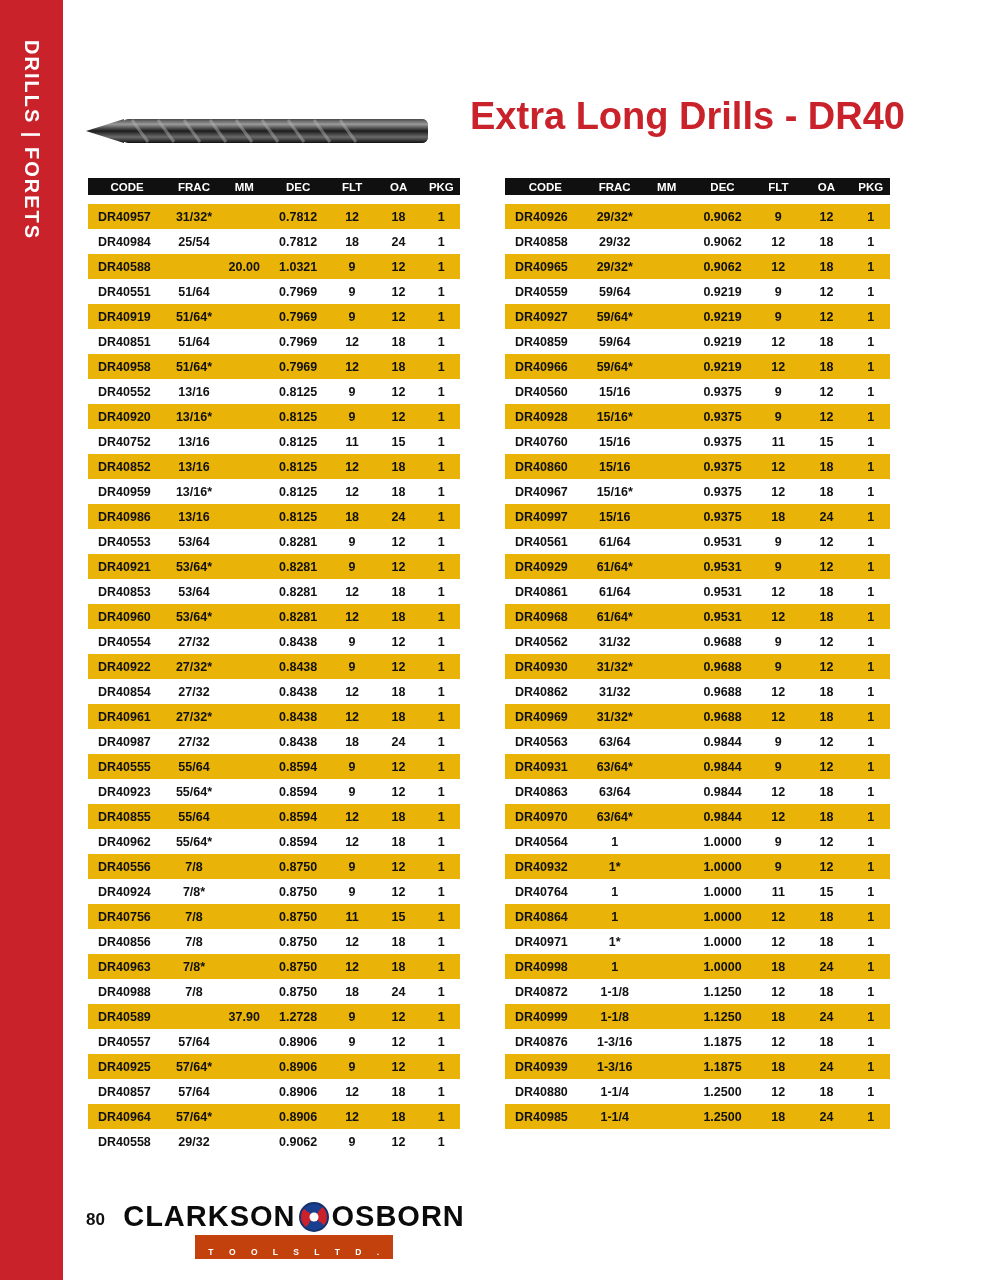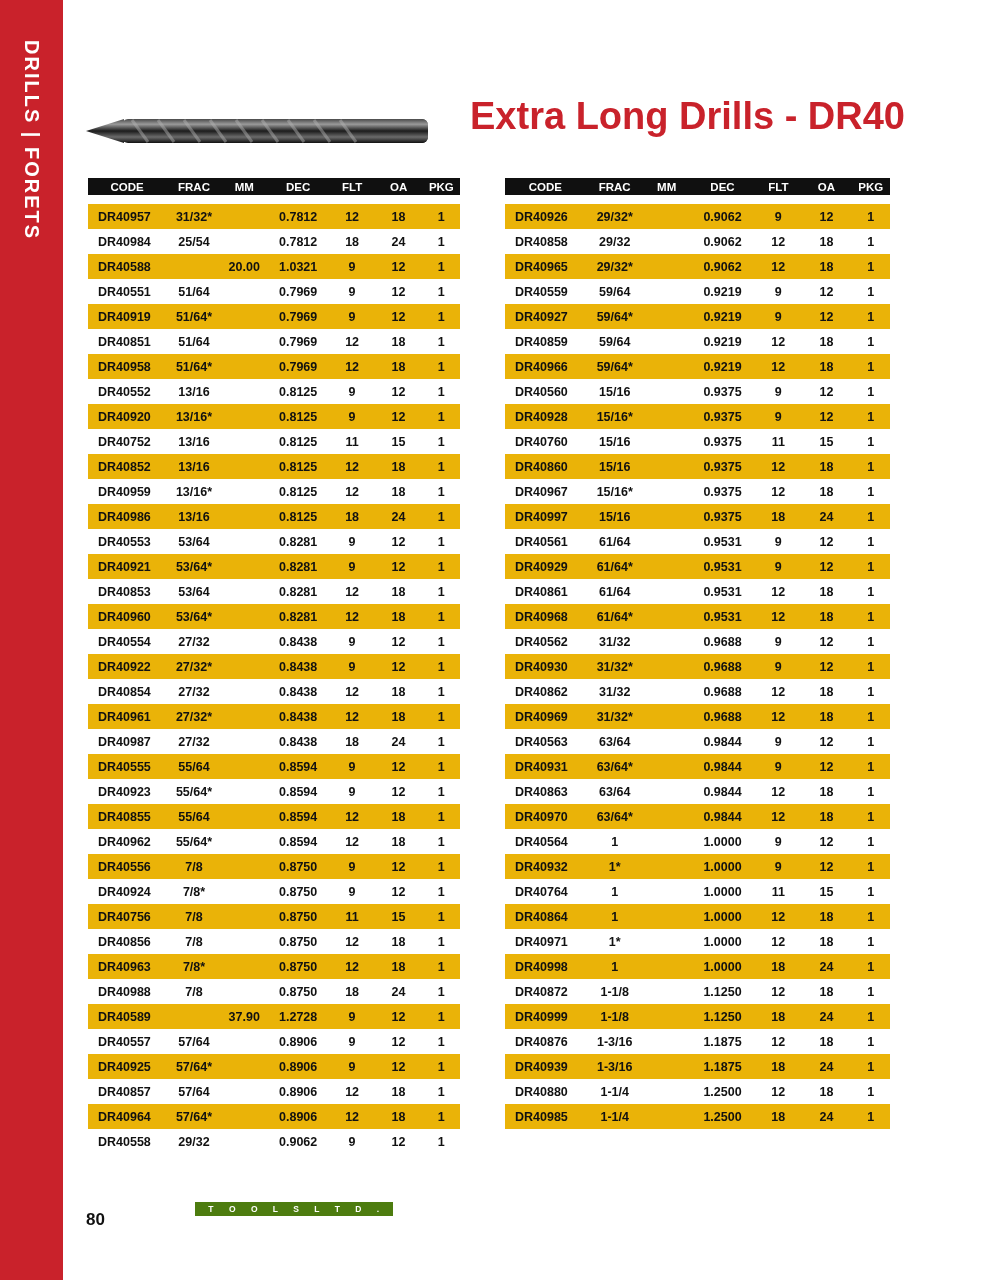--- a/index.html
+++ b/index.html
@@ -48,22 +48,22 @@
   .logo-mark{
     width:30px;height:30px;border-radius:50%;flex:0 0 auto;position:relative;
     background:conic-gradient(#1b3f8f 0 40deg,#c9222b 40deg 130deg,#1b3f8f 130deg 220deg,#c9222b 220deg 310deg,#1b3f8f 310deg 360deg);
     border:2px solid #14326e;box-sizing:border-box;
   }
   .logo-mark::after{
     content:"";position:absolute;left:50%;top:50%;width:9px;height:9px;
     transform:translate(-50%,-50%);background:#fff;border-radius:50%;
   }
   .brand-bar{
-    margin:2px auto 0 auto;width:58%;background:#4d7c0f;color:#fff;
-    font-size:8.5px;font-weight:bold;letter-spacing:6.5px;padding:2px 0 2px 6px;
+    margin:2px auto 0 auto;width:58%;background:#c2410c;color:#fff;
+    font-size:8.5px;font-weight:bold;letter-spacing:6.5px;padding:12px 0 2px 6px;
   }
 </style>
 </head>
 <body>
 
 <aside class="sidebar">
   <div class="sidebar-label">DRILLS | FORETS</div>
 </aside>
 
 <div class="drill-img">
@@ -793,14 +793,19 @@
         <div class="cell c3">1.2500</div>
         <div class="cell c4">18</div>
         <div class="cell c5">24</div>
         <div class="cell c6">1</div>
       </div>
     </div>
 </section>
 
 <div class="page-num">80</div>
 <div class="brand">
+  <div class="brand-line">
+    <span class="brand-word">CLARKSON</span>
+    <span class="logo-mark"></span>
+    <span class="brand-word">OSBORN</span>
+  </div>
   <div class="brand-bar">T O O L S   L T D .</div>
 </div>
 
 </body></html>

